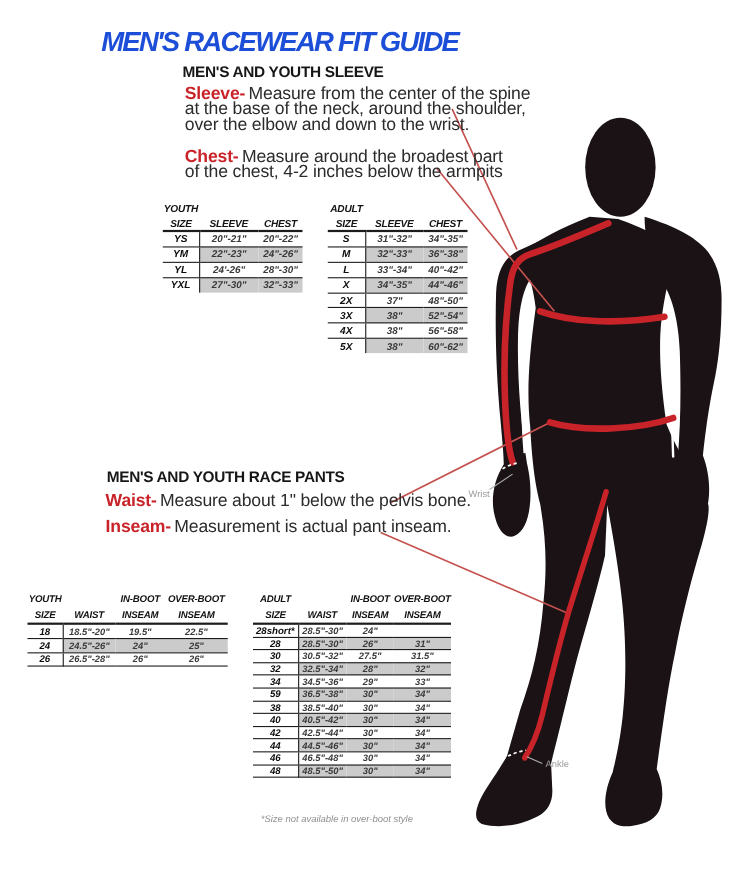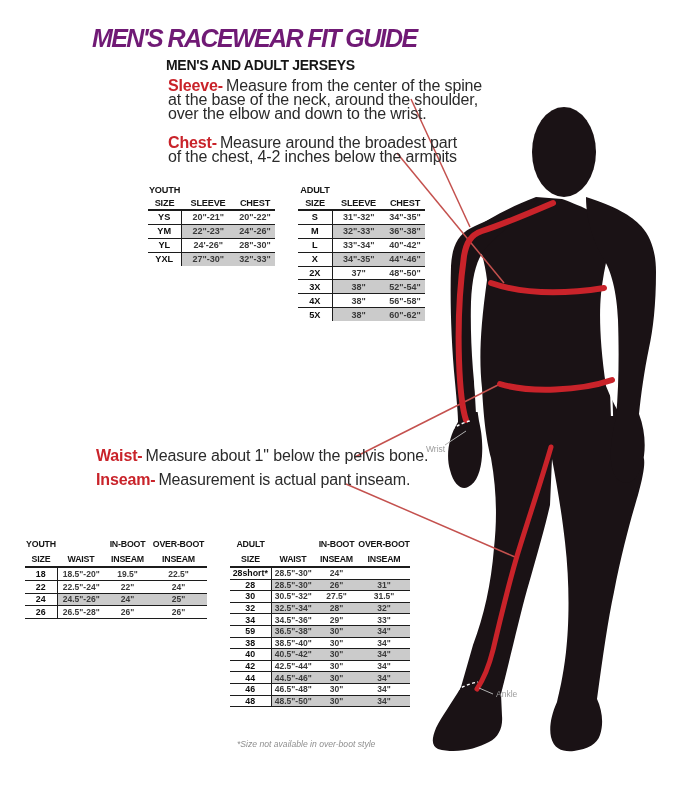--- a/index.html
+++ b/index.html
@@ -7,27 +7,27 @@
     --pointer-red:#c4514e;
     --silhouette:#1a1215;
     --row-shade:#cbcbcb;
     --label-gray:#9b9b9b;
   }
   html,body{margin:0;padding:0;background:#fff;}
   .canvas{position:relative;width:686px;height:800px;background:#ffffff;overflow:hidden;
           font-family:"Liberation Sans",sans-serif;}
   .abs{position:absolute;}
   .title{font-size:25px;font-weight:bold;font-style:italic;letter-spacing:-1.6px;
-         color:#701a75;white-space:nowrap;}
+         color:#1d4ed8;white-space:nowrap;}
   .h2{font-size:14px;font-weight:bold;color:#161616;letter-spacing:-0.3px;white-space:nowrap;}
   .para{font-size:16px;line-height:13.8px;color:#2b2b2b;letter-spacing:-0.15px;}
   .lead{color:var(--accent-red);font-weight:bold;margin-right:3px;}
   .pre{white-space:pre-line;}
   .footnote{font-size:8.6px;color:#8f8f8f;letter-spacing:0px;font-style:italic;}
-  table.ft{border-collapse:collapse;table-layout:fixed;}
+  table.ft{border-collapse:collapse;table-layout:fixed;font-style:italic;}
   .ft th,.ft td{padding:0;text-align:center;font-weight:bold;white-space:nowrap;}
   .ft th{font-size:9.2px;color:#141414;height:var(--hh);letter-spacing:-0.2px;}
   .ft td{font-size:9px;color:#3a3a3a;border-top:1.5px solid #1c1c1c;height:var(--rh);}
   .ft td.szc{color:#0d0d0d;border-right:1.9px solid #1c1c1c;font-size:9.2px;}
   .ft tr.hlast th{border-bottom:2.6px solid #1c1c1c;margin-top:16px;}
   .ft td.shade{background:var(--row-shade);}
   .ft.bottomline tr:last-child td{border-bottom:1.9px solid #1c1c1c;text-align:center;}
   .ft.pants td{font-size:8.5px;}
   .ft.pants td.szc{font-size:8.8px;}
   .ft.pants th{font-size:8.8px;}
@@ -91,21 +91,21 @@
     <path d="M457,690 Q467,684 478,682" stroke="#ffffff" stroke-width="1.5" stroke-dasharray="3,2.5" fill="none"></path>
 
     <path d="M445,445 L466,431" stroke="#b0b0b0" stroke-width="1" fill="none"></path>
     <path d="M493,694 L479,688" stroke="#b0b0b0" stroke-width="1" fill="none"></path>
     <text class="figlabel" x="426" y="452">Wrist</text>
     <text class="figlabel" x="496" y="697">Ankle</text>
   </svg>
 
   <div class="abs title" style="left:92px;top:24px">MEN'S RACEWEAR FIT GUIDE</div>
 
-  <div class="abs h2" style="left:166px;top:57px">MEN'S AND ADULT JERSEYS</div>
+  <div class="abs h2" style="left:166px;top:57px">MEN'S AND YOUTH SLEEVE</div>
 
   <div class="abs para" style="left:168px;top:79px">
     <span class="lead">Sleeve-</span><span class="pre">Measure from the center of the spine
 at the base of the neck, around the shoulder,
 over the elbow and down to the wrist.</span>
   </div>
 
   <div class="abs para" style="left:168px;top:136px">
     <span class="lead">Chest-</span><span class="pre">Measure around the broadest part
 of the chest, 4-2 inches below the armpits</span>
@@ -208,20 +208,21 @@
           </tr>
           <tr>
             <td class="szc">5X</td>
             <td class="shade">38"</td>
             <td class="shade">60"-62"</td>
           </tr>
         </tbody>
       </table>
     </div>
 
+  <div class="abs h2" style="left:97px;top:425px">MEN'S AND YOUTH RACE PANTS</div>
 
   <div class="abs para" style="left:96px;top:449px">
     <span class="lead">Waist-</span><span class="pre">Measure about 1" below the pelvis bone.</span>
   </div>
 
   <div class="abs para" style="left:96px;top:473px">
     <span class="lead">Inseam-</span><span class="pre">Measurement is actual pant inseam.</span>
   </div>
 
   <div class="abs" style="left:25px;top:536px">
@@ -245,26 +246,20 @@
             <th>INSEAM</th>
             <th>INSEAM</th>
           </tr>
           <tr>
             <td class="szc">18</td>
             <td class="">18.5"-20"</td>
             <td class="">19.5"</td>
             <td class="">22.5"</td>
           </tr>
           <tr>
-            <td class="szc">22</td>
-            <td class="">22.5"-24"</td>
-            <td class="">22"</td>
-            <td class="">24"</td>
-          </tr>
-          <tr>
             <td class="szc">24</td>
             <td class="shade">24.5"-26"</td>
             <td class="shade">24"</td>
             <td class="shade">25"</td>
           </tr>
           <tr>
             <td class="szc">26</td>
             <td class="">26.5"-28"</td>
             <td class="">26"</td>
             <td class="">26"</td>

